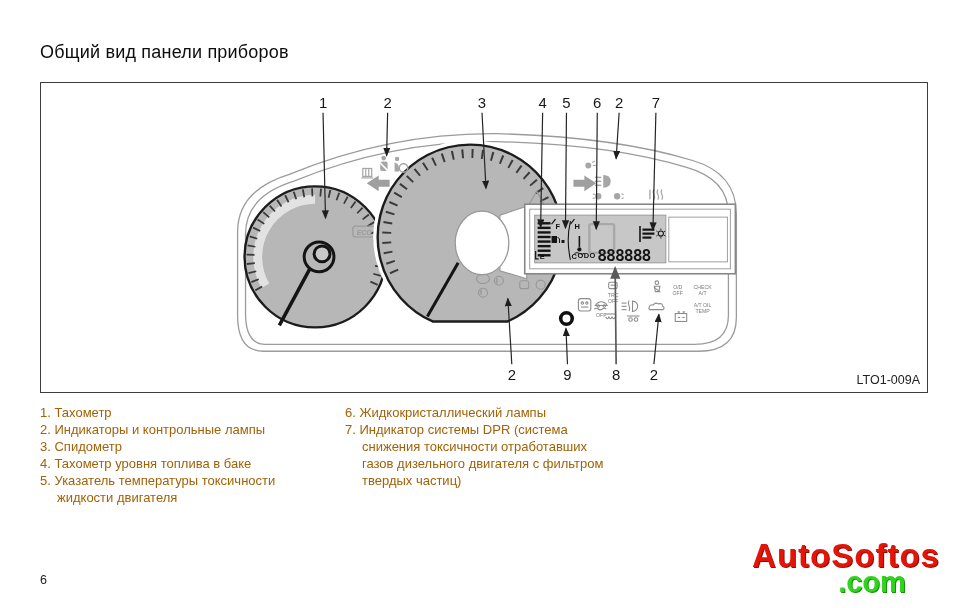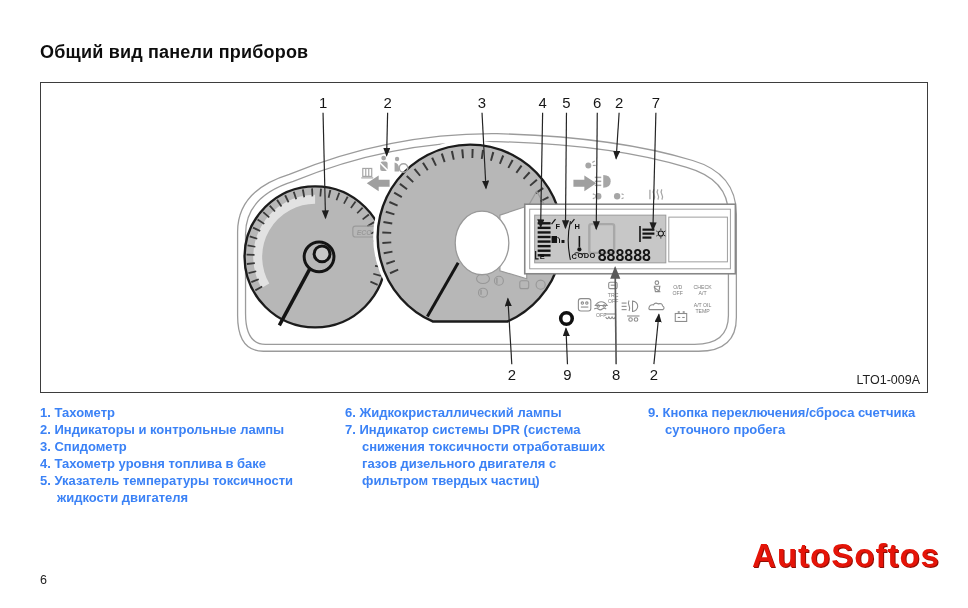--- a/index.html
+++ b/index.html
@@ -1,29 +1,29 @@
 <!DOCTYPE html>
 <html><head>
 <meta charset="utf-8">
 <style>
   html,body{margin:0;padding:0;background:#fff;}
   .page{position:relative;width:968px;height:608px;background:#fff;overflow:hidden;
         font-family:"Liberation Sans",sans-serif;color:#1a1a1a;}
-  .title{position:absolute;left:40px;top:42px;margin:0;font-size:18px;font-weight:bold;
+  .title{position:absolute;left:40px;top:42px;margin:0;font-size:18px;font-weight:normal;
          color:#0d0d0d;letter-spacing:.2px;}
   .diagram-box{position:absolute;left:40px;top:82px;width:888px;height:311px;
                border:1.4px solid #3d3d3d;box-sizing:border-box;background:#fff;}
   .cluster-svg{position:absolute;left:0;top:0;width:100%;height:100%;}
   .figure-label{position:absolute;right:7px;bottom:5px;font-size:12.5px;color:#222;margin-top:28px;}
   .legend{position:absolute;left:40px;top:404px;display:flex;}
   .leg-col1{width:268px;margin-right:37px;}
   .leg-col2{width:268px;margin-right:35px;}
   .leg-col3{width:280px;}
-  .leg-item{font-size:13px;line-height:17px;color:#3b82f6;
-            padding-left:17px;text-indent:-17px;font-weight:bold;}
+  .leg-item{font-size:13px;line-height:17px;color:#a16207;
+            padding-left:17px;text-indent:-17px;}
   .page-number{position:absolute;left:40px;top:573px;font-size:12.5px;color:#222;}
   .watermark{position:absolute;right:14px;top:539px;width:216px;text-align:center;
              font-weight:bold;line-height:1;}
   .wm1{font-size:33px;color:#e51408;letter-spacing:1px;text-shadow:1px 1px 0 #8f0d04;}
   .wm2{font-size:29px;color:#2fd41c;margin-top:-4px;padding-left:52px;
        text-shadow:1px 1px 0 #159107;}
   svg text{font-family:"Liberation Sans",sans-serif;}
   .callout{font-size:15px;fill:#161616;}
   .tinytxt{font-size:5.2px;fill:#7d7d7d;}
   .lcdtxt{fill:#111;font-weight:bold;}
@@ -290,23 +290,23 @@
       <div class="leg-item"><span>2.</span> <span>Индикаторы и контрольные лампы</span></div>
       <div class="leg-item"><span>3.</span> <span>Спидометр</span></div>
       <div class="leg-item"><span>4.</span> <span>Тахометр уровня топлива в баке</span></div>
       <div class="leg-item"><span>5.</span> <span>Указатель температуры токсичности жидкости двигателя</span></div>
     </div>
     <div class="leg-col2">
       <div class="leg-item"><span>6.</span> <span>Жидкокристаллический лампы</span></div>
       <div class="leg-item"><span>7.</span> <span>Индикатор системы DPR (система снижения токсичности отработавших газов дизельного двигателя с фильтром твердых частиц)</span></div>
     </div>
     <div class="leg-col3">
-      <div class="leg-item"><span>9.</span> <span>Кнопка переключения/сброса счетчика суточного пробега</span></div>
     </div>
   </div>
 
   <div class="page-number">6</div>
 
   <div class="watermark">
     <div class="wm1">AutoSoftos</div>
+    <div class="wm2">.com</div>
   </div>
 
 </div>
 
 </body></html>

